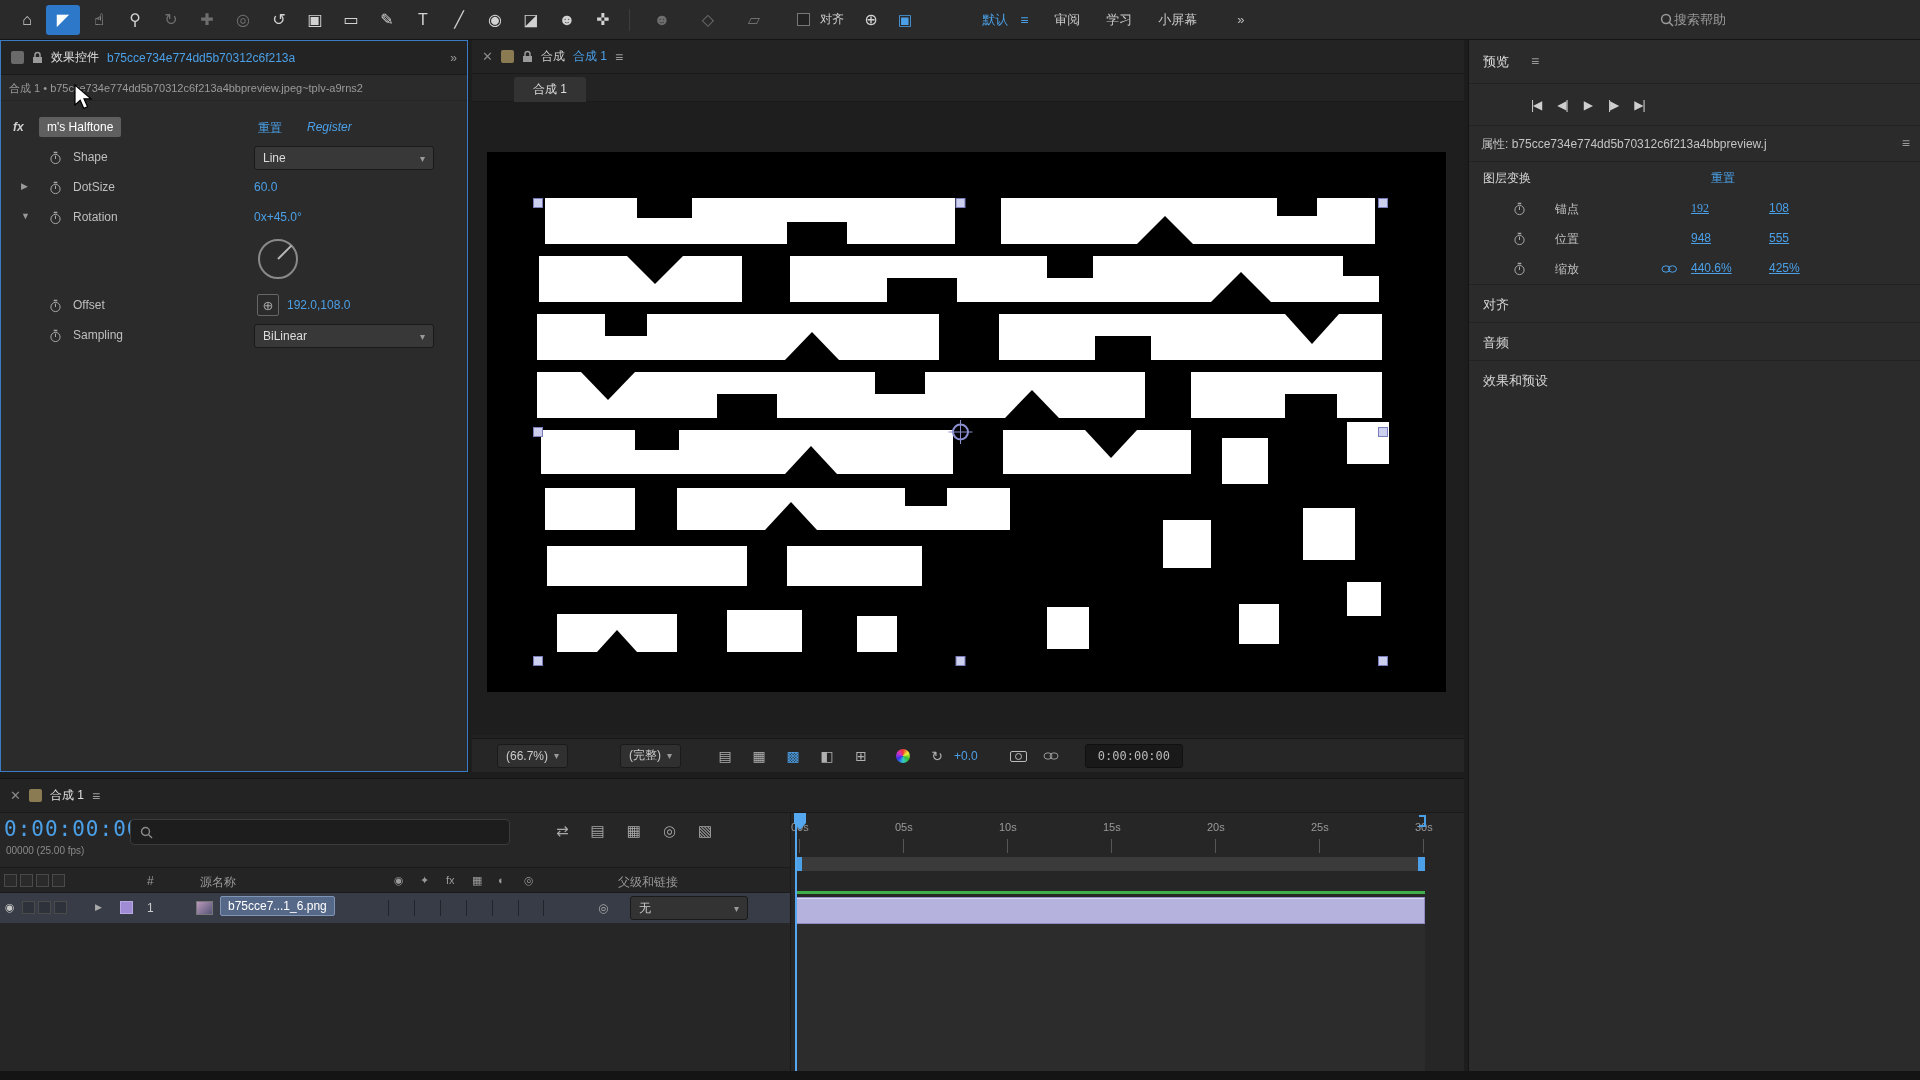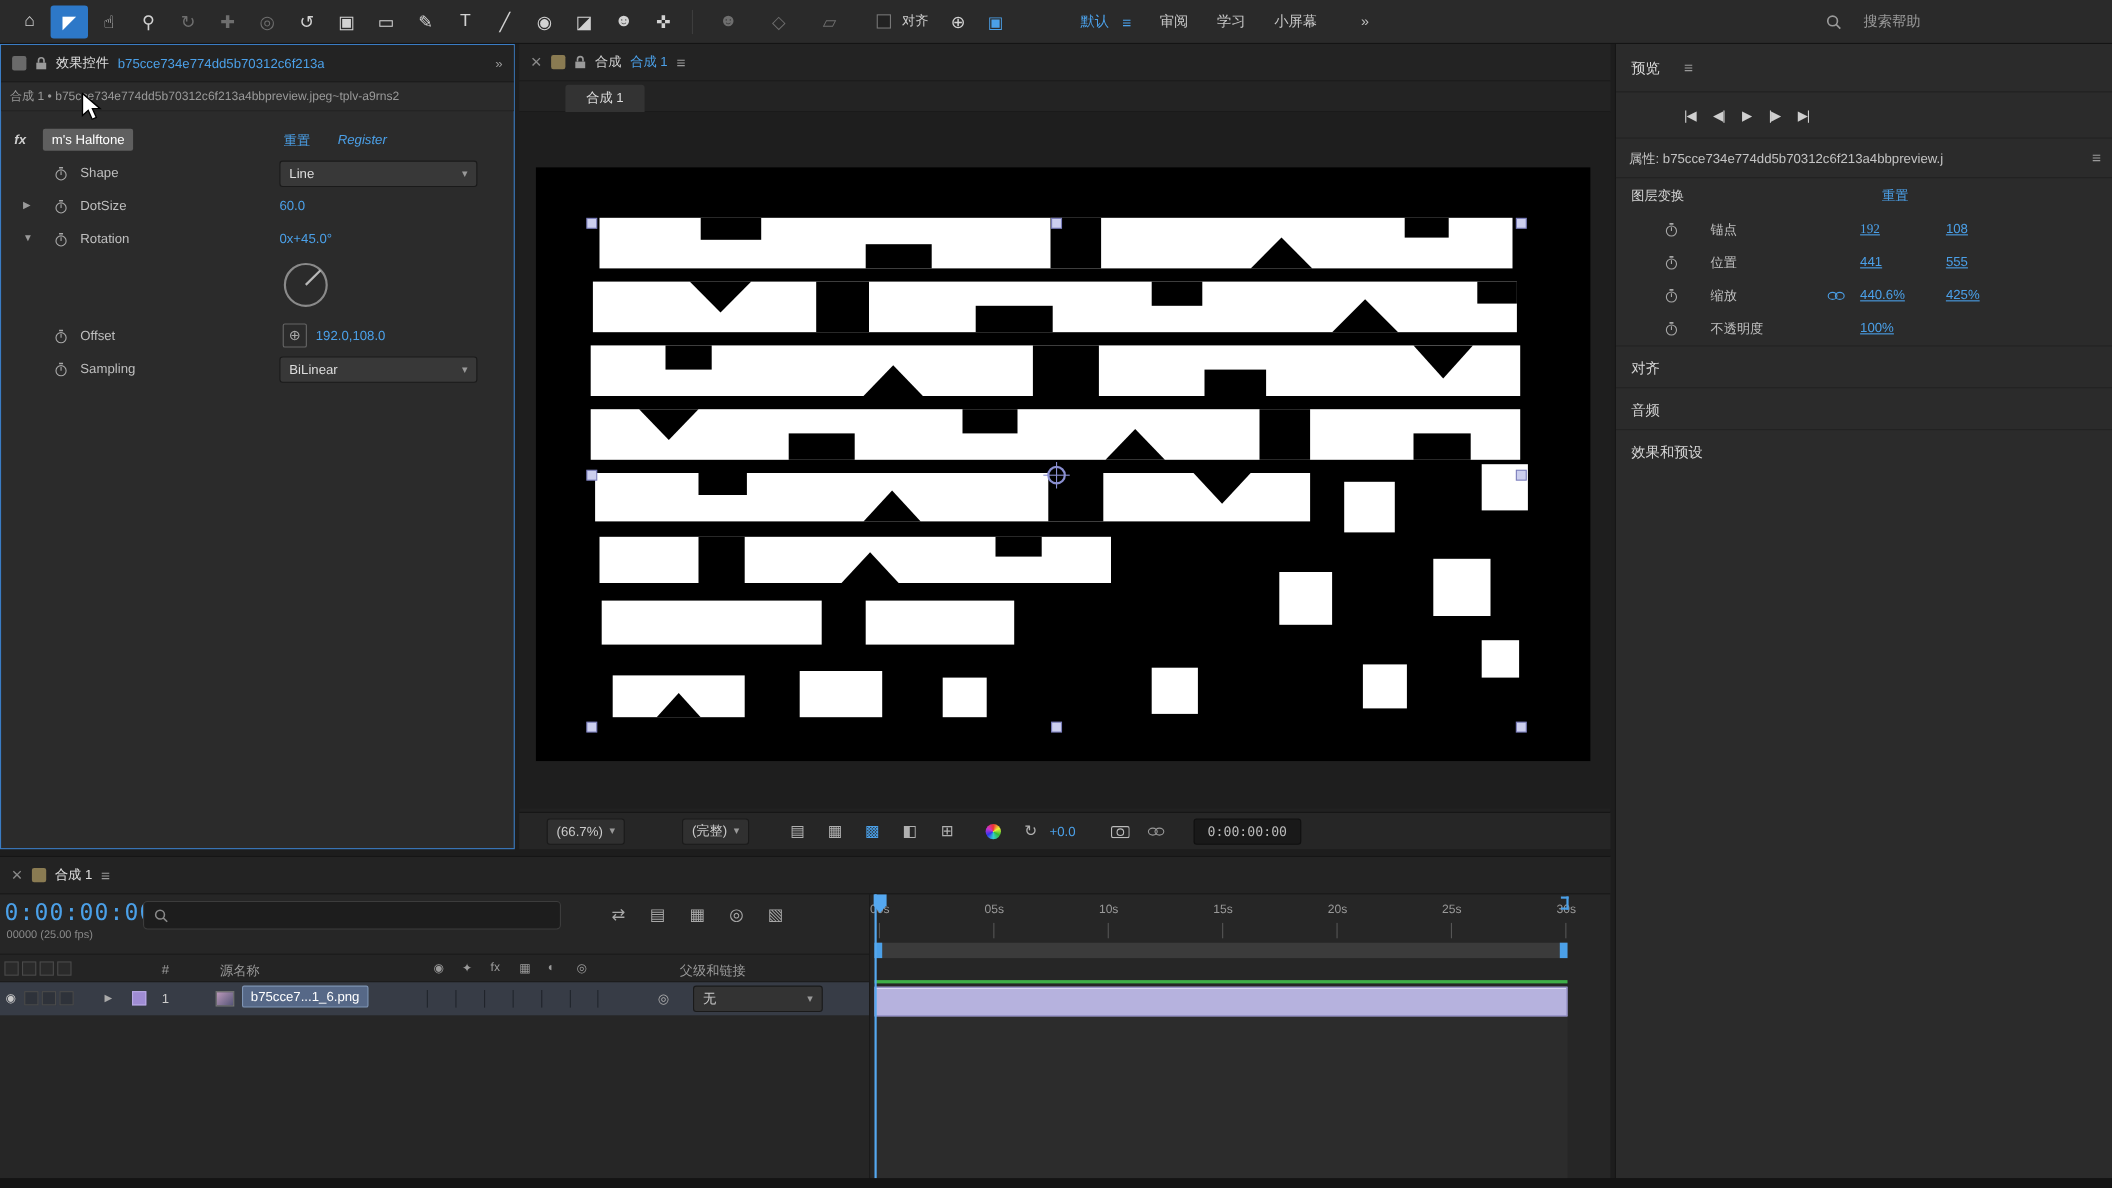--- a/index.html
+++ b/index.html
@@ -16,21 +16,21 @@
   .tool.dim { color:#6e6e6e; }
   .sep { width:1px; height:22px; background:#3d3d3d; margin:0 9px; }
   .align-group { display:flex; align-items:center; gap:10px; margin-left:26px; color:#cfcfcf; }
   .cbx { display:inline-block; width:13px; height:13px; border:1px solid #777; background:#222; }
   .region-icon { color:#4ba0e8; font-size:15px; }
   .ws-group { display:flex; align-items:center; gap:26px; margin-left:70px; font-size:13px;text-align:right; }
   .ws { color:#c8c8c8; }
   .ws.on { color:#4ba0e8; }
   .ws-menu { color:#4ba0e8; font-size:14px; margin-left:-14px; }
   .overflow { color:#bdbdbd; margin-left:40px; font-size:13px; }
-  .tb-search { margin-left:auto; display:flex; align-items:center; gap:20px; width:250px; }
+  .tb-search { margin-left:auto; display:flex; align-items:center; gap:0; width:250px; }
   .tb-search input { background:transparent; border:none; outline:none; color:#bbb; font-size:13px; width:200px;
                      font-family:"Liberation Sans","DejaVu Sans",sans-serif; }
   .tb-search input::placeholder { color:#9a9a9a; }
 
   
   .tabstrip { height:34px; background:#232323; display:flex; align-items:center; gap:8px;
               padding:0 10px; border-bottom:1px solid #1a1a1a; }
   .t-close { color:#8a8a8a; font-size:13px; }
   .t-ico { width:13px; height:13px; background:#8a7b52; display:inline-block; border-radius:2px; }
   .t-menu { color:#9a9a9a; font-size:14px; }
@@ -451,51 +451,40 @@
         </div>
         <div class="pv-row">
           <span class="sw">
             <svg width="13" height="14" viewBox="0 0 13 14">
               <circle cx="6.5" cy="8" r="4.6" fill="none" stroke="#a8a8a8"></circle>
               <line x1="6.5" y1="8" x2="6.5" y2="4.6" stroke="#a8a8a8"></line>
               <line x1="4.7" y1="1.5" x2="8.3" y2="1.5" stroke="#a8a8a8" stroke-width="1.5"></line>
             </svg>
           </span>
           <span class="lbl">位置</span>
-          <span class="pv-val" style="left: 222px;">441</span>
+          <span class="pv-val" style="left: 222px;">948</span>
           <span class="pv-val" style="left: 300px;">555</span>
         </div>
         <div class="pv-row">
           <span class="sw">
             <svg width="13" height="14" viewBox="0 0 13 14">
               <circle cx="6.5" cy="8" r="4.6" fill="none" stroke="#a8a8a8"></circle>
               <line x1="6.5" y1="8" x2="6.5" y2="4.6" stroke="#a8a8a8"></line>
               <line x1="4.7" y1="1.5" x2="8.3" y2="1.5" stroke="#a8a8a8" stroke-width="1.5"></line>
             </svg>
           </span>
           <span class="lbl">缩放</span>
           <span class="link">
             <svg width="17" height="10">
               <ellipse cx="5" cy="5" rx="4" ry="3.2" fill="none" stroke="#4ba0e8"></ellipse>
               <ellipse cx="11.5" cy="5" rx="4" ry="3.2" fill="none" stroke="#4ba0e8"></ellipse>
             </svg>
           </span>
           <span class="pv-val" style="left: 222px;">440.6%</span>
           <span class="pv-val" style="left: 300px;">425%</span>
-        </div>
-        <div class="pv-row">
-          <span class="sw">
-            <svg width="13" height="14" viewBox="0 0 13 14">
-              <circle cx="6.5" cy="8" r="4.6" fill="none" stroke="#a8a8a8"></circle>
-              <line x1="6.5" y1="8" x2="6.5" y2="4.6" stroke="#a8a8a8"></line>
-              <line x1="4.7" y1="1.5" x2="8.3" y2="1.5" stroke="#a8a8a8" stroke-width="1.5"></line>
-            </svg>
-          </span>
-          <span class="lbl">不透明度</span>
-          <span class="pv-val" style="left: 222px;">100%</span>
         </div>
       </div>
     <div id="pv-sections">
         <div class="pv-section">
           <span class="lbl">对齐</span>
         </div>
         <div class="pv-section">
           <span class="lbl">音频</span>
         </div>
         <div class="pv-section">

